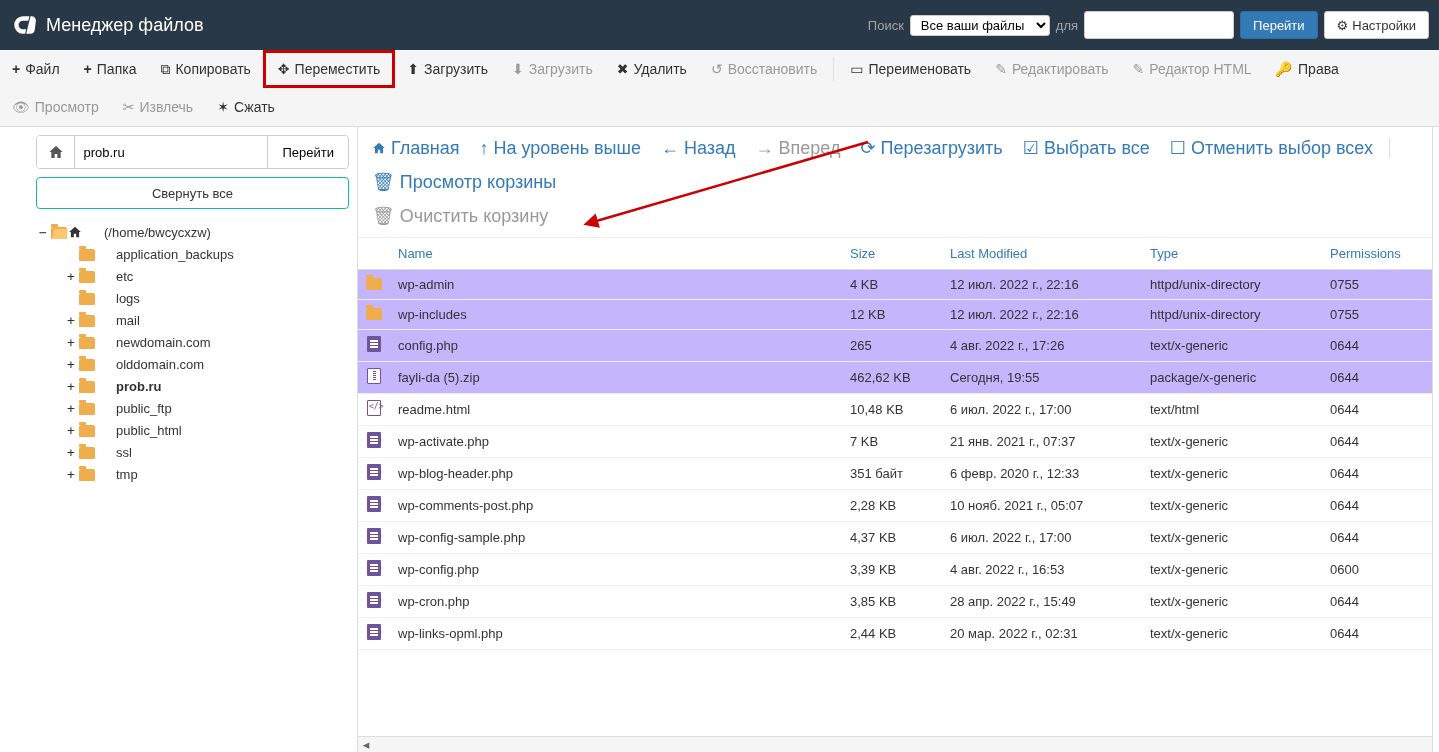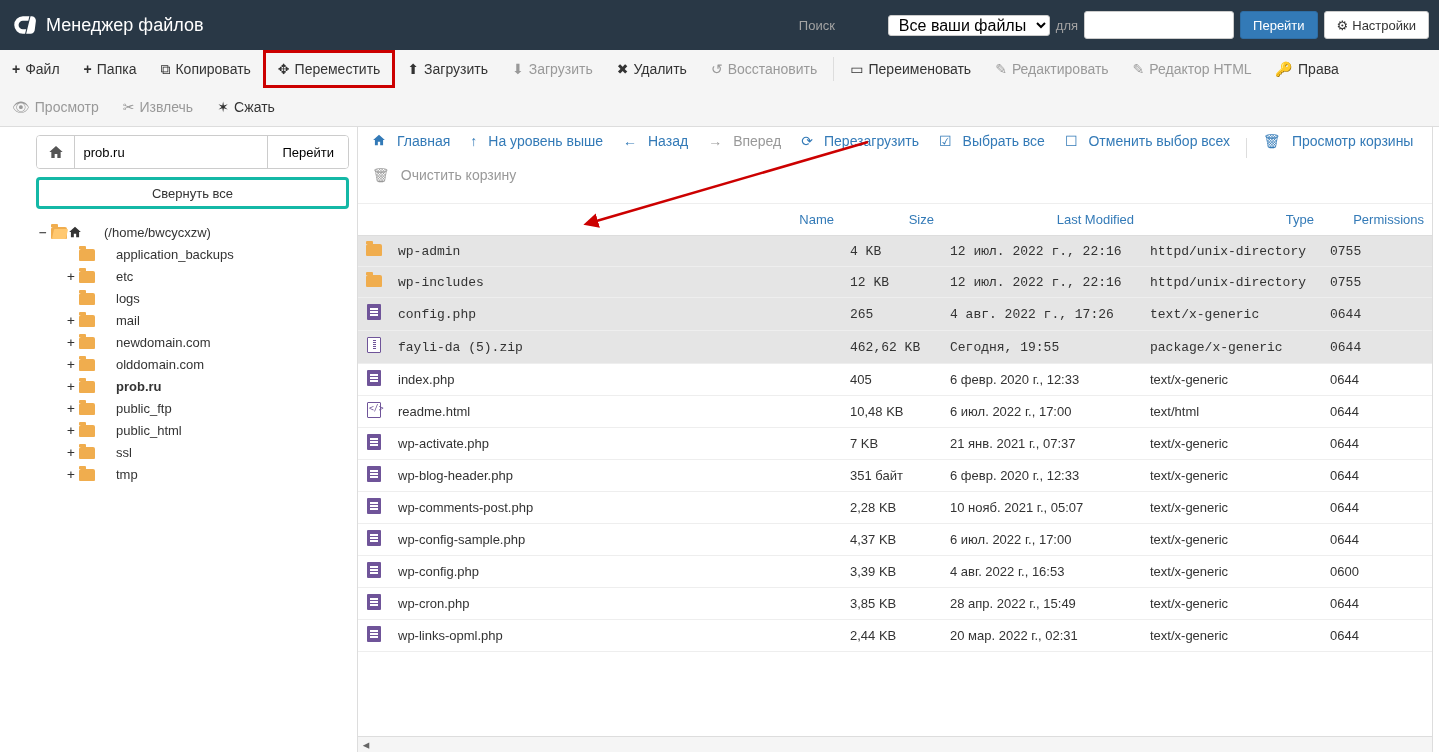--- a/index.html
+++ b/index.html
@@ -5,21 +5,21 @@
 * { box-sizing: border-box; margin: 0; padding: 0; }
 body { font-family: Arial, Helvetica, sans-serif; font-size: 13px; color: #333; background: #fff; overflow: hidden; width: 1439px; height: 752px; }
 
 
 .header { background: #293846; height: 50px; display: flex; align-items: center; padding: 0 10px; color: #fff; }
 .header-logo { width: 28px; height: 28px; display: flex; align-items: center; justify-content: center; margin-right: 8px; }
 .header-title { font-size: 18px; font-weight: 400; flex: 0 0 auto; }
 .header-spacer { flex: 1; }
 .header-search { display: flex; align-items: center; gap: 6px; }
 .header-search-label { color: #a3a3a3; font-size: 13px; }
-.header-select { height: 21px; background: #fff; border: 1px solid #ccc; border-radius: 3px; padding: 0 6px; font-size: 16px; min-width: 140px; margin-left: 47px; }
+.header-select { height: 21px; background: #fff; border: 1px solid #ccc; border-radius: 3px; padding: 0 6px; font-size: 13px; min-width: 140px; }
 .header-input { height: 28px; background: #fff; border: 1px solid #ccc; border-radius: 3px; padding: 0 6px; font-size: 13px; width: 150px; }
 .btn { height: 28px; padding: 0 12px; border-radius: 3px; border: 1px solid transparent; font-size: 13px; cursor: pointer; display: inline-flex; align-items: center; gap: 4px; }
 .btn-primary { background: #337ab7; border-color: #2e6da4; color: #fff; }
 .btn-default { background: #fff; border-color: #ccc; color: #333; }
 
 
 .toolbar { background: #f5f5f5; border-bottom: 1px solid #ddd; display: flex; flex-wrap: wrap; align-items: center; padding: 0; }
 .toolbar-btn { height: 38px; padding: 0 12px; display: inline-flex; align-items: center; gap: 5px; background: transparent; border: none; cursor: pointer; font-size: 14px; color: #333; }
 .toolbar-btn.disabled { color: #999; cursor: default; }
 .toolbar-sep { width: 1px; height: 24px; background: #ddd; margin: 0 4px; }
@@ -28,45 +28,45 @@
 
 
 .main { display: flex; height: calc(752px - 50px - 76px); padding-left: 28px; }
 
 
 .sidebar { width: 330px; border-right: 1px solid #ddd; display: flex; flex-direction: column; }
 .sidebar-path { display: flex; border: 1px solid #ccc; border-radius: 4px; margin: 8px; overflow: hidden; }
 .sidebar-path-home { width: 40px; display: flex; align-items: center; justify-content: center; border-right: 1px solid #ccc; background: #fff; cursor: pointer; }
 .sidebar-path-input { flex: 1; border: none; padding: 0 8px; height: 32px; font-size: 13px; outline: none; }
 .sidebar-path-go { padding: 0 14px; border: none; border-left: 1px solid #ccc; background: #fff; cursor: pointer; font-size: 13px; height: 32px; }
-.sidebar-collapse { margin: 0 8px 8px 8px; border: 3px solid #14b8a6; border-radius: 4px; height: 32px; display: flex; align-items: center; justify-content: center; cursor: pointer; background: #fff; font-size: 13px; }
+.sidebar-collapse { margin: 0 8px 8px 8px; border: 1px solid #14b8a6; border-radius: 4px; height: 32px; display: flex; align-items: center; justify-content: center; cursor: pointer; background: #fff; font-size: 13px; }
 .tree { padding: 4px 8px; overflow-y: auto; flex: 1; }
 .tree-node { display: flex; align-items: center; height: 22px; cursor: pointer; font-size: 13px; color: #333; }
 .tree-toggle { width: 14px; text-align: center; color: #333; font-family: monospace; }
 .tree-icon { width: 18px; display: inline-flex; align-items: center; justify-content: center; }
 .tree-label { margin-left: 20px; }
 .tree-node.bold .tree-label { font-weight: bold; }
 .tree-children { }
 
 
 .file-panel { flex: 1; display: flex; flex-direction: column; border: 1px solid #ddd; border-left: none; border-top: none; margin-right: 6px; }
 .file-panel-toolbar { border-bottom: 1px solid #eee; padding: 6px 4px; display: flex; flex-wrap: wrap; align-items: center; row-gap: 4px; }
-.ft-btn { height: 30px; padding: 0 10px; display: inline-flex; gap: 11px; background: transparent; border: none; cursor: pointer; font-size: 14px; color: #337ab7; }
+.ft-btn { height: 30px; padding: 0 10px; display: inline-flex; align-items: center; gap: 5px; background: transparent; border: none; cursor: pointer; font-size: 18px; color: #337ab7; }
 .ft-btn.disabled { color: #999; cursor: default; }
 .ft-sep { width: 1px; height: 20px; background: #ddd; margin: 0 6px; }
 
 
 .arrow-overlay { position: absolute; pointer-events: none; z-index: 100; }
 
 
 .file-table-wrap { flex: 1; overflow: auto; position: relative; }
 .file-table { width: 100%; border-collapse: collapse; font-size: 13px; }
-.file-table thead th { text-align: right; padding: 8px 8px; font-weight: normal; color: #337ab7; border-bottom: 1px solid #ddd; cursor: pointer; background: #fff; position: sticky; top: 0; }
+.file-table thead th { text-align: left; padding: 8px 8px; font-weight: normal; color: #337ab7; border-bottom: 1px solid #ddd; cursor: pointer; background: #fff; position: sticky; top: 0; }
 .file-table tbody tr { border-bottom: 1px solid #eee; }
-.file-table tbody tr.selected { background: #e5e5e5; font-family: Liberation Mono, monospace; }
+.file-table tbody tr.selected { background: #c4b5fd; }
 .file-table td { padding: 6px 8px; color: #333; }
 .col-icon { width: 30px; text-align: center; }
 .col-name { }
 .col-size { width: 100px; margin-left: 48px; }
 .col-modified { width: 200px; }
 .col-type { width: 180px; }
 .col-perms { width: 110px; margin-left: 35px; }
 .file-panel-scroll { height: 16px; border-top: 1px solid #ddd; background: #f5f5f5; display: flex; align-items: center; }
 .file-panel-scroll .arrow-left { width: 16px; text-align: center; color: #666; cursor: pointer; }
 
@@ -379,28 +379,20 @@
             </tr>
             <tr class="selected">
               <td class="col-icon"><span class="ico ico-zip"></span></td>
               <td>fayli-da (5).zip</td>
               <td>462,62 KB</td>
               <td>Сегодня, 19:55</td>
               <td>package/x-generic</td>
               <td>0644</td>
             </tr>
             <tr>
-              <td class="col-icon"><span class="ico ico-file"></span></td>
-              <td>index.php</td>
-              <td>405</td>
-              <td>6 февр. 2020 г., 12:33</td>
-              <td>text/x-generic</td>
-              <td>0644</td>
-            </tr>
-            <tr>
               <td class="col-icon"><span class="ico ico-html"></span></td>
               <td>readme.html</td>
               <td>10,48 KB</td>
               <td>6 июл. 2022 г., 17:00</td>
               <td>text/html</td>
               <td>0644</td>
             </tr>
             <tr>
               <td class="col-icon"><span class="ico ico-file"></span></td>
               <td>wp-activate.php</td>

